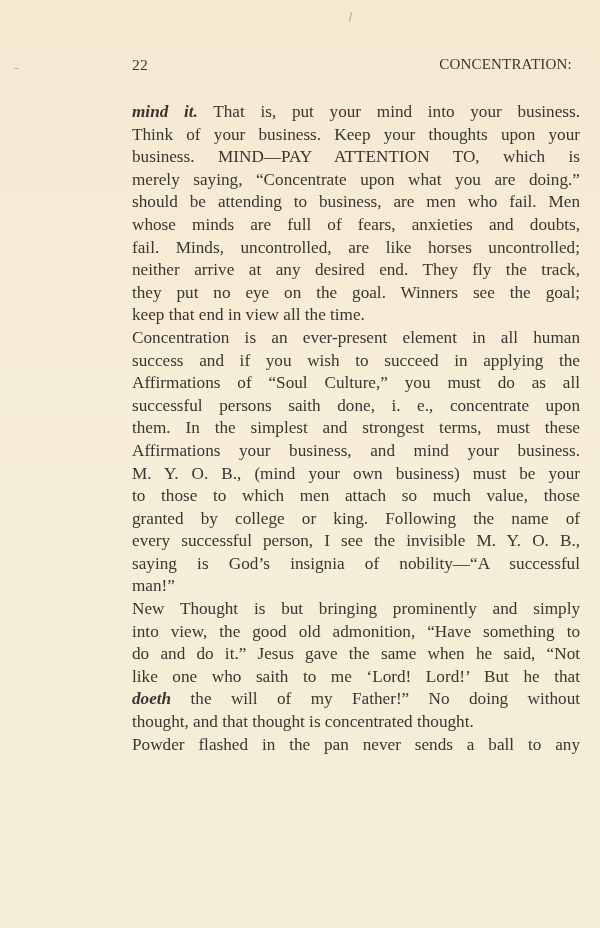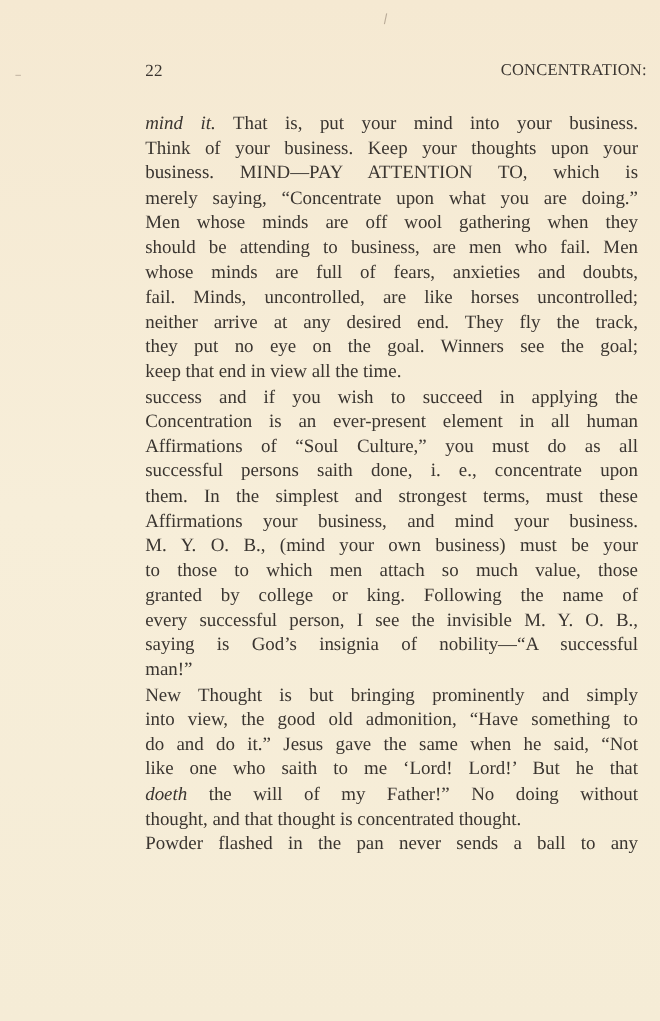--- a/index.html
+++ b/index.html
@@ -12,31 +12,31 @@
     color: #3a3530;
   }
   .page {
     position: absolute; left: 0; top: 0; width: 600px; height: 928px;
   }
   .running-head {
     position: absolute; left: 132px; top: 56px; width: 456px;
     height: 20px; font-size: 15.5px; letter-spacing: 0.3px; font-family: Liberation Serif, serif;
   }
   .page-number { position: absolute; left: 0; top: 0; }
-  .running-title { position: absolute; right: 0; top: 0; font-size: 15px; letter-spacing: 0.2px; margin-left: 11px; }
+  .running-title { position: absolute; right: 16px; top: 0; font-size: 15px; letter-spacing: 0.2px; margin-left: 11px; }
   .body-text {
     position: absolute; left: 132px; top: 101px; width: 448px;
   }
   .line {
     display: block; height: 22.6px; line-height: 22.6px;
     font-size: 17.2px; white-space: nowrap;
     text-align: justify; text-align-last: justify;
   }
   .line.last { text-align-last: left; }
-  .it { font-style: italic; }
+  .it { font-style: italic; font-weight: bold; }
   .mark {
     position: absolute; left: 350px; top: 12px; width: 1px; height: 10px;
     background: #b9ab98; transform: rotate(12deg);
   }
   .mark2 {
     position: absolute; left: 14px; top: 68px; width: 5px; height: 1px; background: #c6b9a6;
   }
 </style>
 </head>
 <body>
@@ -48,29 +48,28 @@
   <div class="running-head">
     <span class="page-number">22</span>
     <span class="running-title">CONCENTRATION:</span>
   </div>
 
   <div class="body-text" id="body-text">
       <div class="line"><span class="it">mind it.</span><span>  That is, put your mind into your business.</span></div>
       <div class="line"><span>Think of your business.  Keep your thoughts upon your</span></div>
       <div class="line"><span>business.  MIND—PAY ATTENTION TO, which is</span></div>
       <div class="line"><span>merely saying, “Concentrate upon what you are doing.”</span></div>
-      <div class="line"><span>Men whose minds are off wool gathering when they</span></div>
       <div class="line"><span>should be attending to business, are men who fail.  Men</span></div>
       <div class="line"><span>whose minds are full of fears, anxieties and doubts,</span></div>
       <div class="line"><span>fail.  Minds, uncontrolled, are like horses uncontrolled;</span></div>
       <div class="line"><span>neither arrive at any desired end.  They fly the track,</span></div>
       <div class="line"><span>they put no eye on the goal.  Winners see the goal;</span></div>
       <div class="line last"><span>keep that end in view all the time.</span></div>
+      <div class="line"><span>Concentration is an ever-present element in all human</span></div>
       <div class="line"><span>success and if you wish to succeed in applying the</span></div>
-      <div class="line"><span>Concentration is an ever-present element in all human</span></div>
       <div class="line"><span>Affirmations of “Soul Culture,” you must do as all</span></div>
       <div class="line"><span>successful persons saith done, i. e., concentrate upon</span></div>
       <div class="line"><span>them.  In the simplest and strongest terms, must these</span></div>
       <div class="line"><span>Affirmations your business, and mind your business.</span></div>
       <div class="line"><span>M. Y. O. B., (mind your own business) must be your</span></div>
       <div class="line"><span>to those to which men attach so much value, those</span></div>
       <div class="line"><span>granted by college or king.  Following the name of</span></div>
       <div class="line"><span>every successful person, I see the invisible M. Y. O. B.,</span></div>
       <div class="line"><span>saying is God’s insignia of nobility—“A successful</span></div>
       <div class="line last"><span>man!”</span></div>

